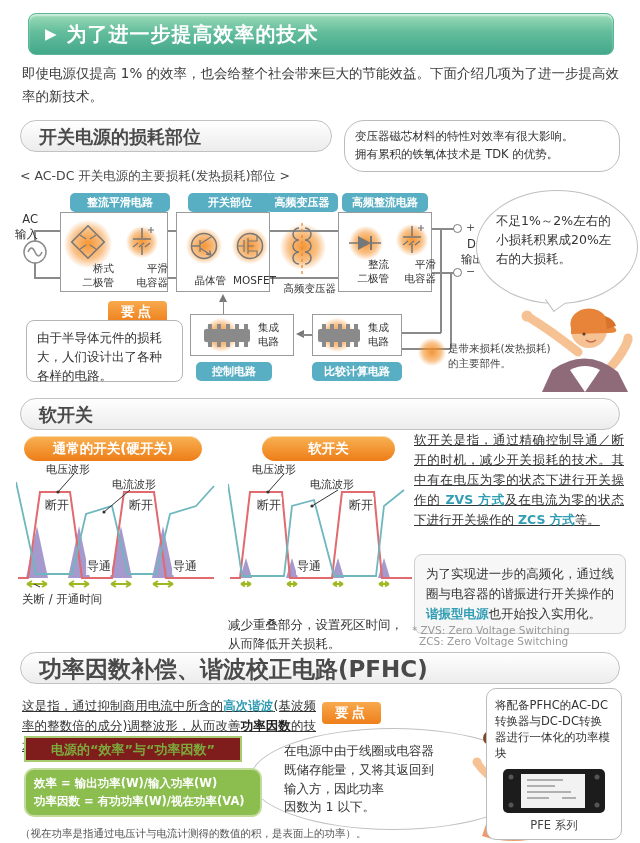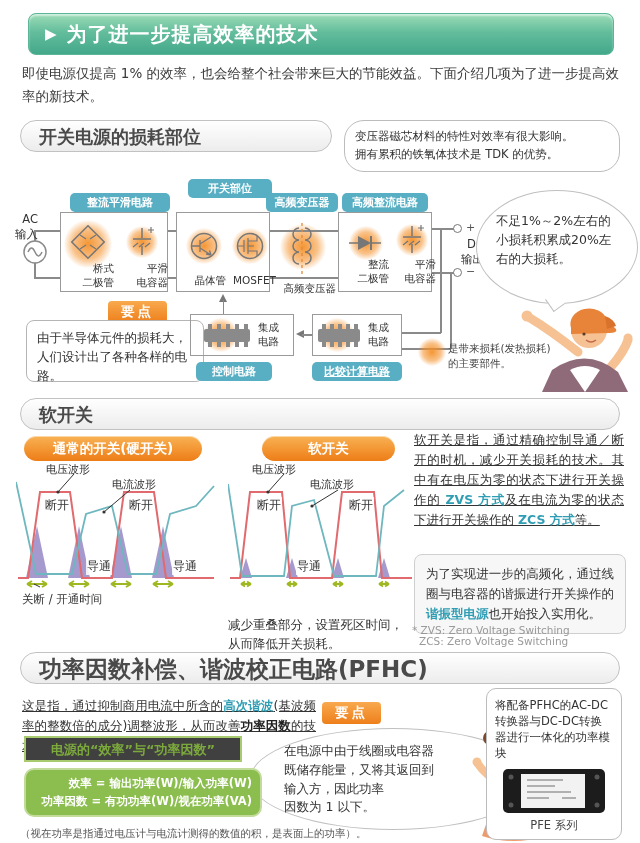--- a/index.html
+++ b/index.html
@@ -47,21 +47,21 @@
   
   .wf-lbl{font-size:11px;color:#333;}
   .wf-state{font-size:12px;color:#333;background:rgba(255,255,255,.85);padding:0 1px;}
   .cap{font-size:12.5px;line-height:1.5;color:#333;}
   .para{font-size:12.5px;line-height:1.6;color:#333;text-align:justify;text-decoration:underline;}
   .teal-b{color:#2f9db3;font-weight:bold;}
   .dark-b{font-weight:bold;color:#222;}
   .res-box{background:#f7f7f7;border:1px solid #cfcfcf;border-radius:8px;font-size:12.5px;
            line-height:1.6;padding:9px 11px;box-sizing:border-box;text-align:justify;}
   .fn{font-size:10.5px;color:#999;}
-  .g-title{border:2px solid #a9cb70;background:#404040;color:#7ca93c;font-size:13px;font-weight:bold;
+  .g-title{border:2px solid #a9cb70;background:#7f1d1d;color:#7ca93c;font-size:13px;font-weight:bold;
            text-align:center;line-height:24px;box-sizing:border-box;}
   .g-box{background:#8cbe4f;border:2.5px solid #c2db9a;border-radius:10px;color:#fff;
          font-size:11.5px;font-weight:bold;line-height:1.6;padding:4px 8px;box-sizing:border-box;white-space:nowrap;}
   .prod{border:1.5px solid #bcbcbc;border-radius:10px;background:#fff;padding:8px 8px;box-sizing:border-box;
         font-size:11.5px;line-height:1.4;text-align:left;}
   .prod .pname{text-align:center;font-size:11.5px;margin-top:3px;color:#444;}
   .footnote{font-size:10.5px;color:#555;text-align:center;}
 </style>
 </head>
 <body>
@@ -71,23 +71,24 @@
   <div class="abs banner">
     <span class="arr">▶</span>
     <span class="ttl">为了进一步提高效率的技术</span>
   </div>
 
   <div class="abs intro">即使电源仅提高 1% 的效率，也会给整个社会带来巨大的节能效益。下面介绍几项为了进一步提高效率的新技术。</div>
 
   <div class="abs sec-h" style="left:20px;top:120px;width:312px;">开关电源的损耗部位</div>
   <div class="abs note-box pre" style="left:344px;top:120px;width:276px;border-radius:20px;">变压器磁芯材料的特性对效率有很大影响。
 拥有累积的铁氧体技术是 TDK 的优势。</div>
+  <div class="abs subtitle" style="left:20px;top:168px;">&lt; AC-DC 开关电源的主要损耗(发热损耗)部位 &gt;</div>
 
   <div class="abs teal-pill" style="left:70px;top:193px;width:100px;">整流平滑电路</div>
-  <div class="abs teal-pill" style="left:188px;top:179px;width:84px;">开关部位</div>
+  <div class="abs teal-pill" style="left:188px;top:193px;width:84px;">开关部位</div>
   <div class="abs teal-pill" style="left:266px;top:193px;width:72px;">高频变压器</div>
   <div class="abs teal-pill" style="left:342px;top:193px;width:86px;">高频整流电路</div>
 
   <div class="abs glow" style="left:64px;top:220px;width:48px;height:48px;"></div>
   <div class="abs glow" style="left:126px;top:226px;width:32px;height:32px;"></div>
   <div class="abs glow" style="left:186px;top:228px;width:36px;height:36px;"></div>
   <div class="abs glow" style="left:232px;top:228px;width:36px;height:36px;"></div>
   <div class="abs glow" style="left:280px;top:224px;width:46px;height:46px;"></div>
   <div class="abs glow" style="left:349px;top:226px;width:34px;height:34px;"></div>
   <div class="abs glow" style="left:396px;top:224px;width:32px;height:32px;"></div>
@@ -168,21 +169,21 @@
 电容器</div>
 
   <div class="abs term" style="left:453px;top:224px;"></div>
   <div class="abs sign" style="left:466px;top:221px;">+</div>
   <div class="abs term" style="left:453px;top:268px;"></div>
   <div class="abs sign" style="left:466px;top:265px;">−</div>
   <div class="abs lbl pre" style="left:452px;top:237px;width:32px;font-size:11.5px;">DC
 输出</div>
 
   <div class="abs point-tag" style="left:108px;top:301px;">要点</div>
-  <div class="abs pt-box" style="left:26px;top:320px;width:178px;height:62px;">由于半导体元件的损耗大，人们设计出了各种各样的电路。</div>
+  <div class="abs pt-box" style="left:26px;top:320px;width:157px;height:62px;">由于半导体元件的损耗大，人们设计出了各种各样的电路。</div>
 
   <div class="abs arrow-up" style="left:219px;top:294px;"></div>
   <div class="abs wire" style="left:222.5px;top:300px;width:1.5px;height:15px;"></div>
   <div class="abs comp-box" style="left:190px;top:314px;width:104px;height:42px;"></div>
   <div class="abs comp-box" style="left:312px;top:314px;width:90px;height:42px;"></div>
   <div class="abs arrow-left" style="left:296px;top:330px;"></div>
   <div class="abs wire" style="left:302px;top:334px;width:10px;height:1.5px;"></div>
   <div class="abs glow" style="left:204px;top:318px;width:34px;height:34px;"></div>
   <div class="abs glow" style="left:320px;top:318px;width:34px;height:34px;"></div>
   <svg class="abs" style="left:198px;top:322px;" width="58" height="26">
@@ -213,21 +214,21 @@
     <rect x="8" y="20" width="4" height="5"></rect>
         <rect x="16" y="20" width="4" height="5"></rect>
         <rect x="24" y="20" width="4" height="5"></rect>
         <rect x="32" y="20" width="4" height="5"></rect>
         <rect x="40" y="20" width="4" height="5"></rect>
       </g>
   </svg>
   <div class="abs lbl pre" style="left:368px;top:321px;width:32px;text-align:left;">集成
 电路</div>
   <div class="abs teal-pill" style="left:196px;top:362px;width:76px;">控制电路</div>
-  <div class="abs teal-pill" style="left:312px;top:362px;width:90px;text-decoration:underline;">比较计算电路</div>
+  <div class="abs teal-pill" style="left:312px;top:362px;width:90px;">比较计算电路</div>
 
   <div class="abs glow" style="left:418px;top:338px;width:28px;height:28px;"></div>
   <div class="abs pre" style="left:448px;top:341px;font-size:10.5px;line-height:1.45;color:#444;">是带来损耗(发热损耗)
 的主要部件。</div>
 
   <div class="abs bubble" style="left:476px;top:190px;width:160px;height:112px;"></div>
   <div class="abs tail" style="left:548px;top:294px;"></div>
   <div class="abs btext pre" style="left:496px;top:212px;">不足1%～2%左右的
 小损耗积累成20%左
 右的大损耗。</div>
@@ -311,21 +312,21 @@
   <div class="abs para" style="left:22px;top:696px;width:294px;"><span>这是指，通过抑制商用电流中所含的</span><span class="teal-b">高次谐波</span><span>(基波频率的整数倍的成分)调整波形，从而改善</span><span class="dark-b">功率因数</span><span>的技术。</span></div>
 
   <div class="abs point-tag" style="left:322px;top:702px;">要点</div>
   <div class="abs bubble" style="left:250px;top:728px;width:284px;height:100px;"></div>
   <div class="abs btext pre" style="left:284px;top:742px;">在电源中由于线圈或电容器
 既储存能量，又将其返回到
 输入方，因此功率
 因数为 1 以下。</div>
 
   <div class="abs g-title" style="left:24px;top:736px;width:218px;height:26px;">电源的“效率”与“功率因数”</div>
-  <div class="abs g-box" style="left:24px;top:768px;width:238px;text-align:right;">
+  <div class="abs g-box" style="left:24px;top:768px;width:238px;">
     <div>效率 = 输出功率(W)/输入功率(W)</div>
     <div>功率因数 = 有功功率(W)/视在功率(VA)</div>
   </div>
 
   <svg class="abs" style="left:452px;top:714px;" width="120" height="129">
     <ellipse cx="62" cy="32" rx="26" ry="23" fill="#7b4a2d"></ellipse>
     <circle cx="38" cy="24" r="7" fill="#7b4a2d"></circle>
     <circle cx="87" cy="25" r="7" fill="#7b4a2d"></circle>
     <circle cx="61" cy="38" r="17" fill="#f6c294"></circle>
     <path d="M44,34 a17,15 0 0 1 34,-5 q-9,-3 -16,1 q-9,4 -18,4 z" fill="#7b4a2d"></path>

